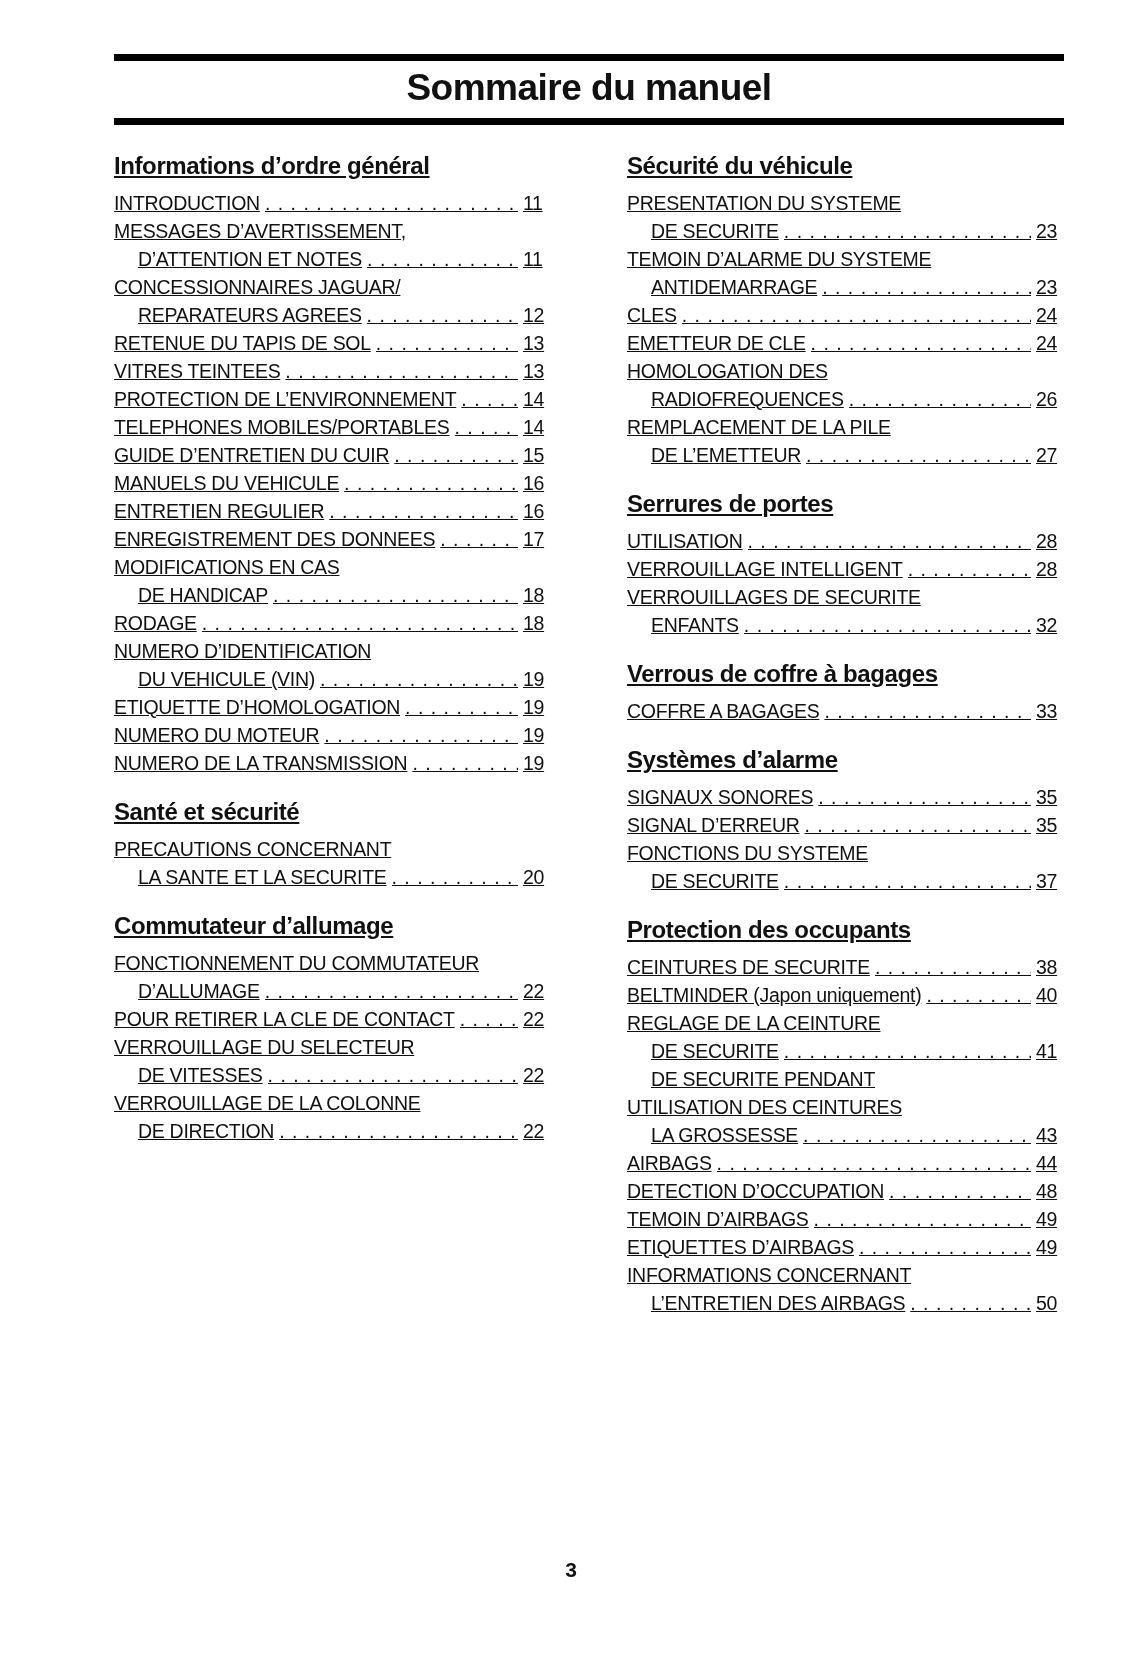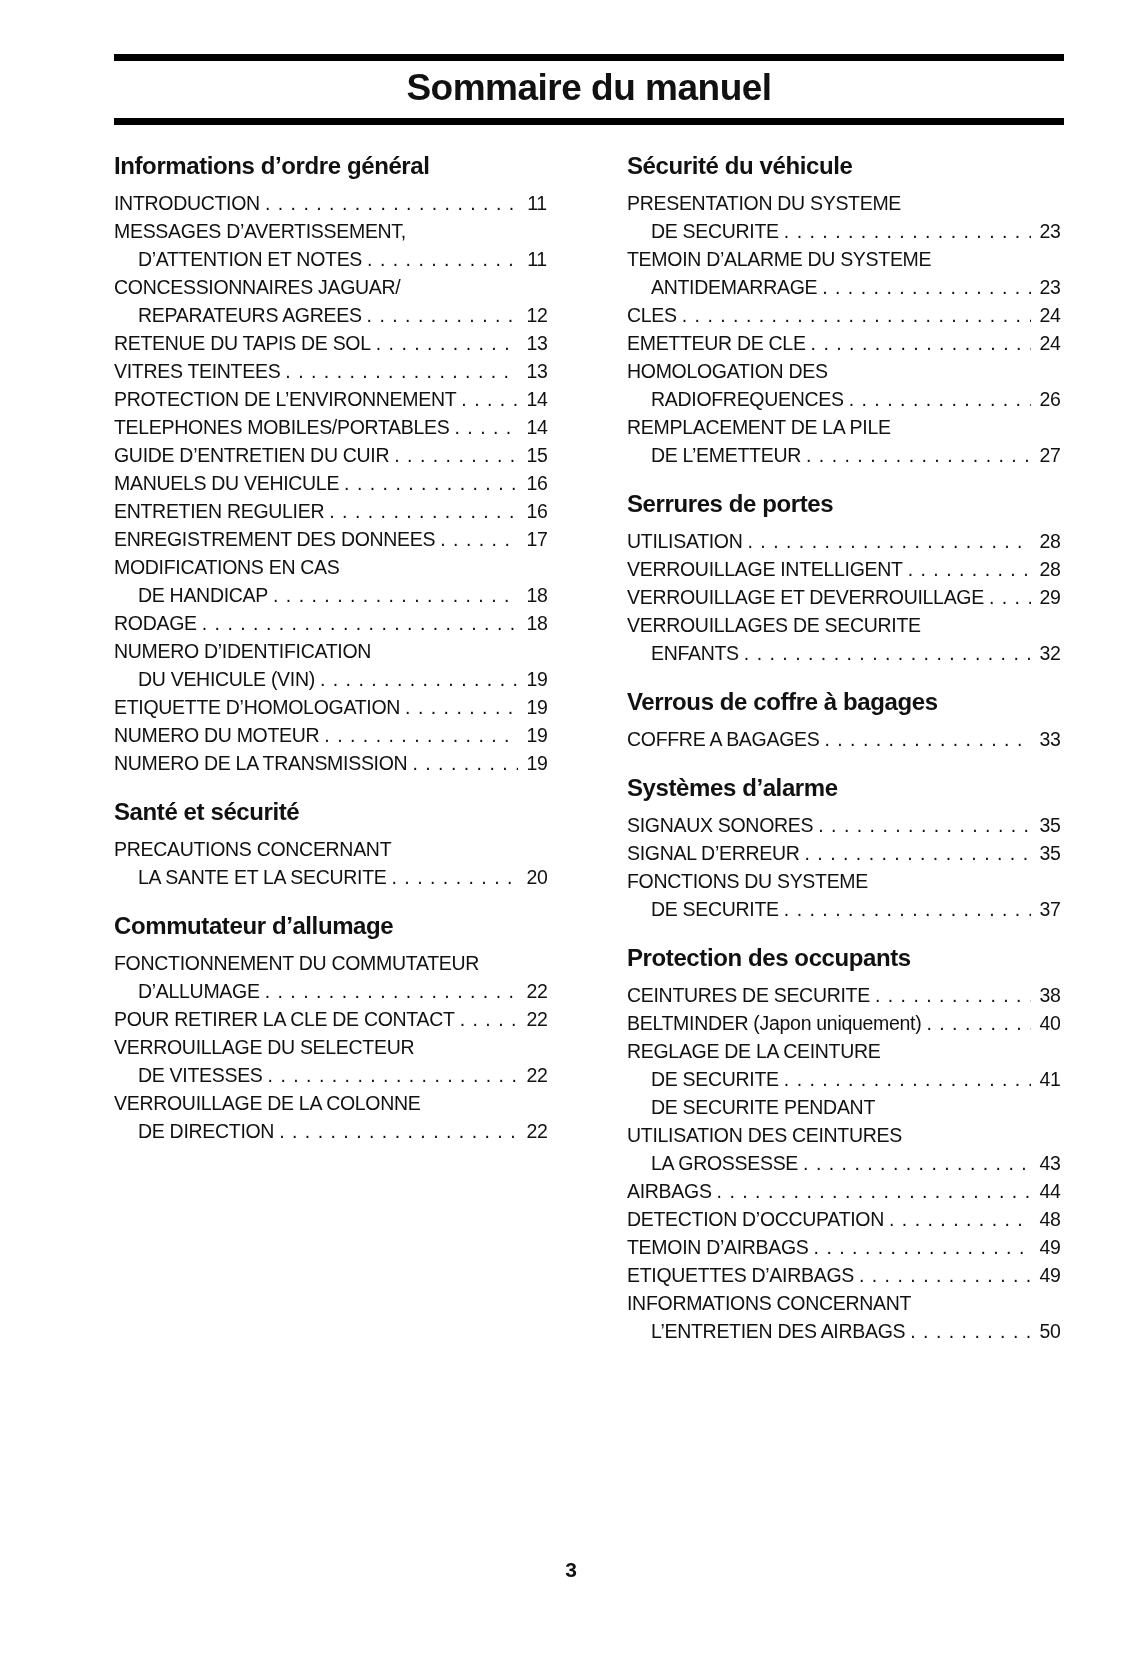--- a/index.html
+++ b/index.html
@@ -26,20 +26,21 @@
     font-weight: bold;
     text-align: center;
     letter-spacing: -0.5px;
     padding: 7px 0 9px 0;
     line-height: 1.1;
   }
   .columns {
     display: flex;
     gap: 76px;
     margin-top: 26px;
+    text-decoration: underline;
   }
   .col {
     flex: 1 1 0;
     min-width: 0;
   }
   .section-heading {
     font-size: 24px;
     line-height: 30px;
     font-weight: bold;
     letter-spacing: -0.4px;
@@ -62,21 +63,21 @@
     white-space: nowrap;
     margin: 0 5px 0 5px;
   }
   .dots::before {
     content: ". . . . . . . . . . . . . . . . . . . . . . . . . . . . . . . . . . . . . . . . . . . . . . . . . . . . . . . . . .";
     letter-spacing: 1px;
   }
   .page-num {
     flex: 0 0 auto;
     min-width: 28px;
-    text-align: center;
+    text-align: left;
   }
   .page-footer {
     position: absolute;
     left: 0;
     right: 0;
     bottom: 72px;
     text-align: center;
     font-size: 21px;
     font-weight: bold;
   }
@@ -348,27 +349,20 @@
           </div>
           <div class="toc-entry">
             <div class="entry-line">
               <span class="entry-text">VERROUILLAGE INTELLIGENT</span>
               <span class="dots"></span>
               <span class="page-num">28</span>
             </div>
           </div>
           <div class="toc-entry">
             <div class="entry-line">
-              <span class="entry-text">VERROUILLAGE ET DEVERROUILLAGE</span>
-              <span class="dots"></span>
-              <span class="page-num">29</span>
-            </div>
-          </div>
-          <div class="toc-entry">
-            <div class="entry-line">
               <span class="entry-text">VERROUILLAGES DE SECURITE</span>
             </div>
             <div class="entry-line cont">
               <span class="entry-text">ENFANTS</span>
               <span class="dots"></span>
               <span class="page-num">32</span>
             </div>
           </div>
         </div>
         <div class="toc-section">

